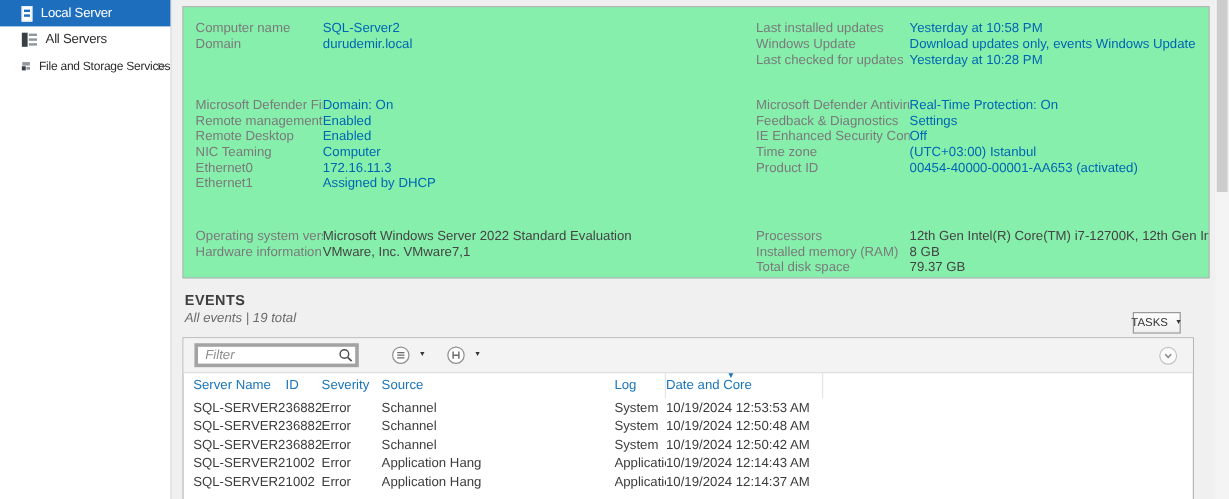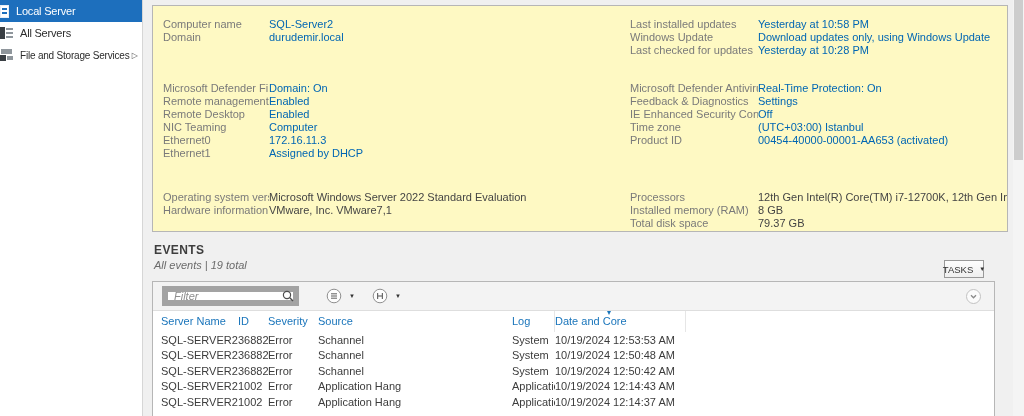--- a/index.html
+++ b/index.html
@@ -2,31 +2,31 @@
 <html><head>
 <meta charset="utf-8">
 <style>
   * { margin:0; padding:0; box-sizing:border-box; }
   html,body { width:1024px; height:416px; overflow:hidden; }
   body { font-family:"Liberation Sans", sans-serif; background:#f0f0f0; position:relative; }
 
   
   .sidebar { position:absolute; left:0; top:0; width:143px; height:416px; background:#fff; border-right:1px solid #d6d6d6; }
   .partial-icon { position:absolute; left:18px; top:0; width:11px; height:4px; background:#aeb4ba; }
-  .nav-item { position:relative; height:22px; display:flex; align-items:center; cursor:default; color:#2b2b2b; font-size:11px; white-space:nowrap; overflow:hidden; }
+  .nav-item { position:relative; height:22px; display:flex; align-items:center; padding-left:18px; cursor:default; color:#2b2b2b; font-size:11px; white-space:nowrap; overflow:hidden; }
   .nav-item.selected { background:#1d6fbd; color:#fff; }
   .nav-item:first-of-type { margin-top:6px; }
   .nav-label { margin-left:7px; letter-spacing:-0.2px; }
   .icon-tower { width:9px; height:13px; background:#fff; border:1px solid #e8eef5; position:relative; }
   .icon-tower::before { content:""; position:absolute; left:1px; right:1px; top:2px; height:2px; background:#1d6fbd; box-shadow:0 4px 0 #1d6fbd; }
   .svg-ic { display:block; }
   .expand-gl { position:absolute; right:4px; top:50%; transform:translateY(-50%); font-size:8px; color:#555; }
 
   
-  .props-panel { position:absolute; left:152px; top:5px; width:856px; height:227px; background:#fef9c3; border:1px solid #b6b6b6; overflow:hidden; }
+  .props-panel { position:absolute; left:152px; top:5px; width:856px; height:227px; background:#86efac; border:1px solid #b6b6b6; overflow:hidden; }
   .pgroup { position:absolute; left:0; width:100%; }
   .pcol { position:absolute; top:0; }
   .pcol.left  { left:10px;  width:415px; }
   .pcol.right { left:444px; width:420px;margin-left:33px; }
   .prow { display:flex; height:13px; align-items:center; font-size:11px; white-space:nowrap; }
   .pcol.left  .plabel { flex:0 0 106px; }
   .pcol.right .plabel { flex:0 0 128px; }
   .plabel { color:#7a7a7a; overflow:hidden; }
   .pvalue { color:#444; }
   .pvalue.link { color:#0066b3; cursor:pointer; }
@@ -34,21 +34,21 @@
   
   .events-title { position:absolute; left:154px; top:243px; font-size:12px; font-weight:bold; color:#3e3e3e; letter-spacing:0.4px; }
   .events-subtitle { position:absolute; left:154px; top:259px; font-size:11px; color:#6b6b6b;font-style:italic; }
   .tasks-btn { position:absolute; left:944px; top:260px; width:40px; height:18px; background:linear-gradient(#fdfdfd,#efefef); border:1px solid #999; font-size:9.5px; color:#333; display:flex; align-items:center; justify-content:center; gap:6px; font-family:"Liberation Sans",sans-serif; }
   .caret-sm { font-size:6px; color:#333; }
 
   
   .events-panel { position:absolute; left:152px; top:281px; width:843px; height:140px; background:#fff; border:1px solid #b6b6b6; }
   .ev-toolbar { position:relative; height:29px; background:#f3f3f3; border-bottom:1px solid #dedede; display:flex; align-items:center; padding-left:9px; }
   .filter-wrap { position:relative; width:137px; height:20px; }
-  .filter-input { width:137px; height:20px; border:6px solid #a3a3a3; background:#fff; font-size:11px; padding:0 20px 0 6px; font-family:"Liberation Sans",sans-serif; }
+  .filter-input { width:137px; height:20px; border:3px solid #a3a3a3; background:#fff; font-size:11px; padding:0 20px 0 6px; font-family:"Liberation Sans",sans-serif; }
   .filter-input::placeholder { font-style:italic; color:#8e8e8e; }
   .search-ic { position:absolute; right:4px; top:3px; }
   .tb-btn { display:flex; align-items:center; gap:7px; margin-left:27px; background:none; border:none; cursor:pointer; padding:0; }
   .tb-btn + .tb-btn { margin-left:17px; }
   .collapse-btn { position:absolute; right:13px; top:7px; width:15px; height:15px; border:1px solid #c2c2c2; border-radius:50%; background:#fbfbfb; display:flex; align-items:center; justify-content:center; padding:0; cursor:pointer; }
 
   .ev-grid { display:grid; grid-template-columns:77px 30px 50px 194px 43px 131px; padding-left:8px; align-items:center; }
   .ev-thead { height:21px; position:relative; }
   .th { font-size:11px; color:#1a75bb; height:21px; line-height:21px; position:relative; cursor:pointer; }
   .th.sep { border-right:1px solid #e6e6e6; }
@@ -106,21 +106,21 @@
           <span class="pvalue link">durudemir.local</span>
         </div>
     </div>
     <div class="pcol right">
       <div class="prow">
           <span class="plabel">Last installed updates</span>
           <span class="pvalue link">Yesterday at 10:58 PM</span>
         </div>
       <div class="prow">
           <span class="plabel">Windows Update</span>
-          <span class="pvalue link">Download updates only, using Windows Update</span>
+          <span class="pvalue link">Download updates only, events Windows Update</span>
         </div>
       <div class="prow">
           <span class="plabel">Last checked for updates</span>
           <span class="pvalue link">Yesterday at 10:28 PM</span>
         </div>
     </div>
   </div>
 
   <div class="pgroup" style="top:75px;">
     <div class="pcol left">

